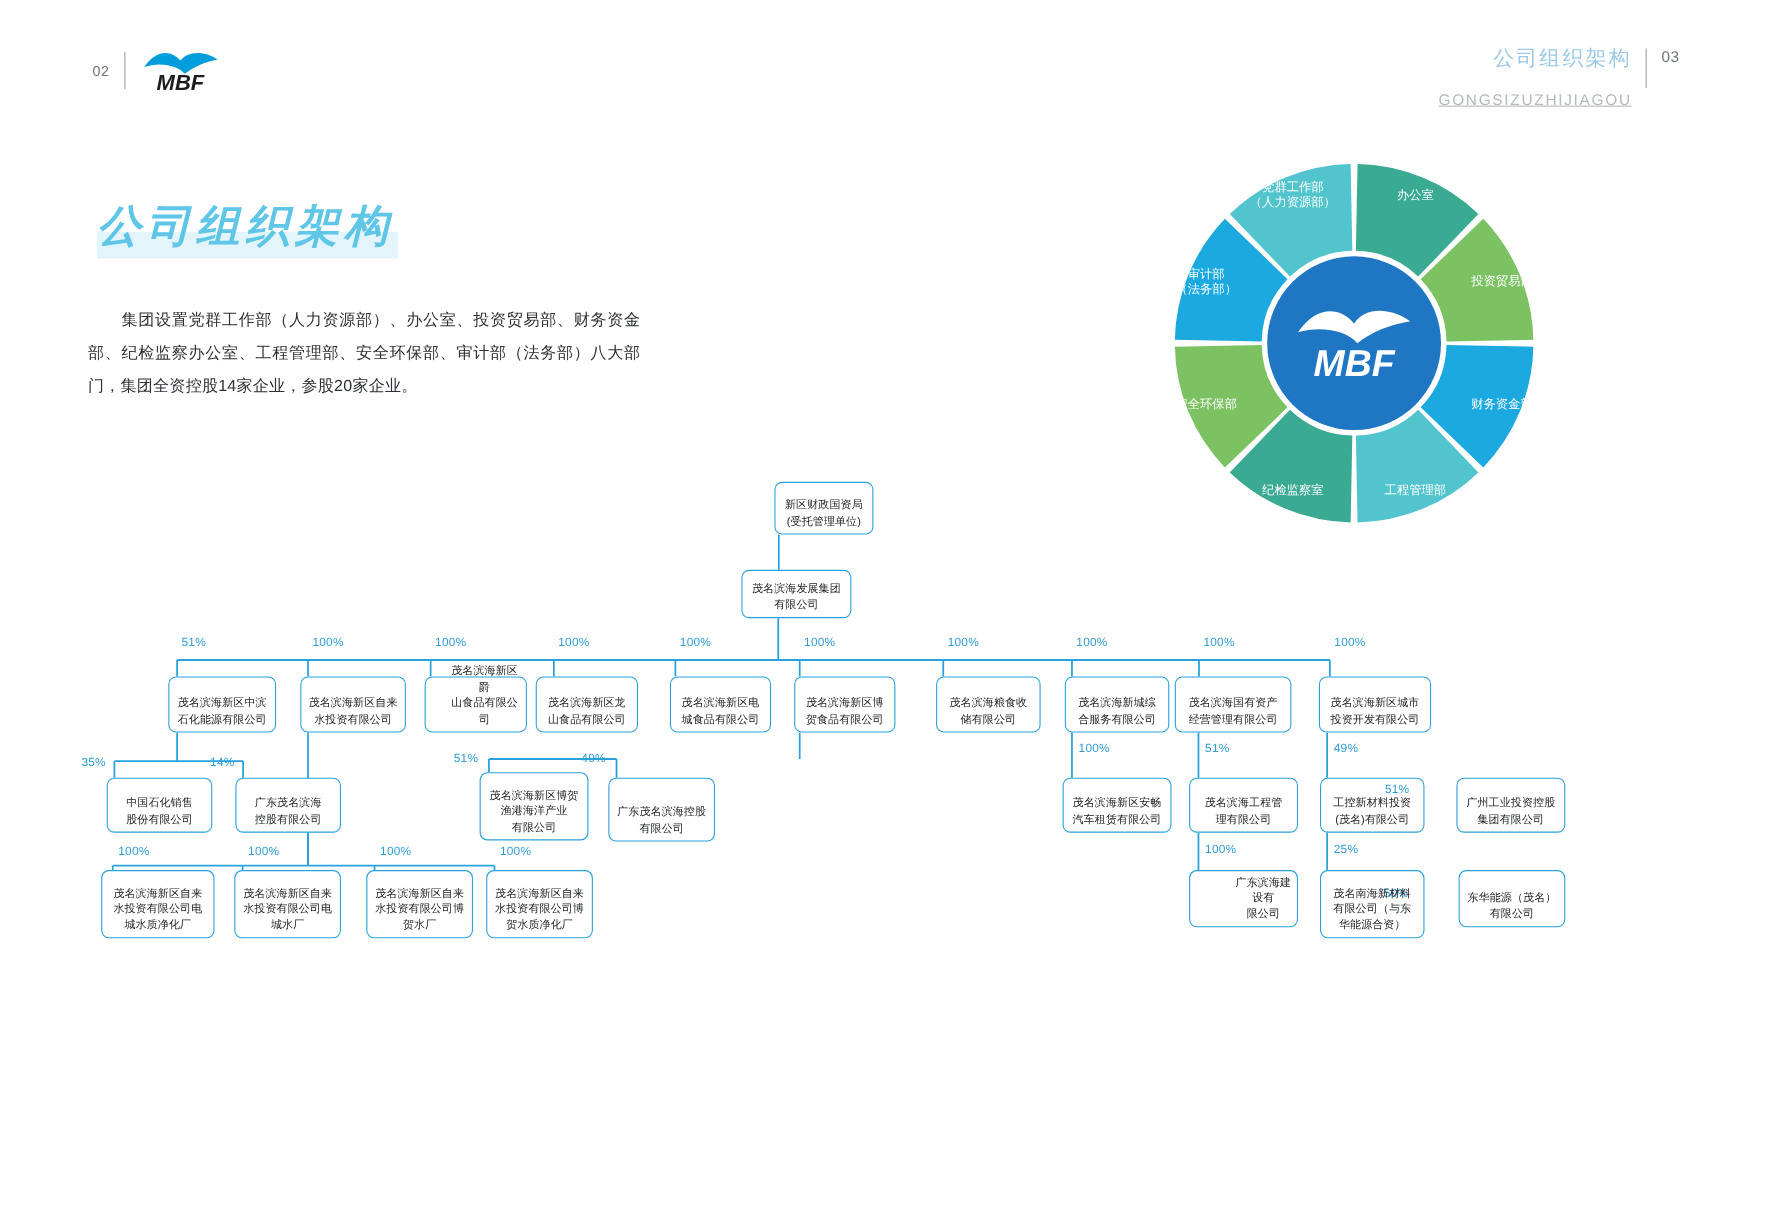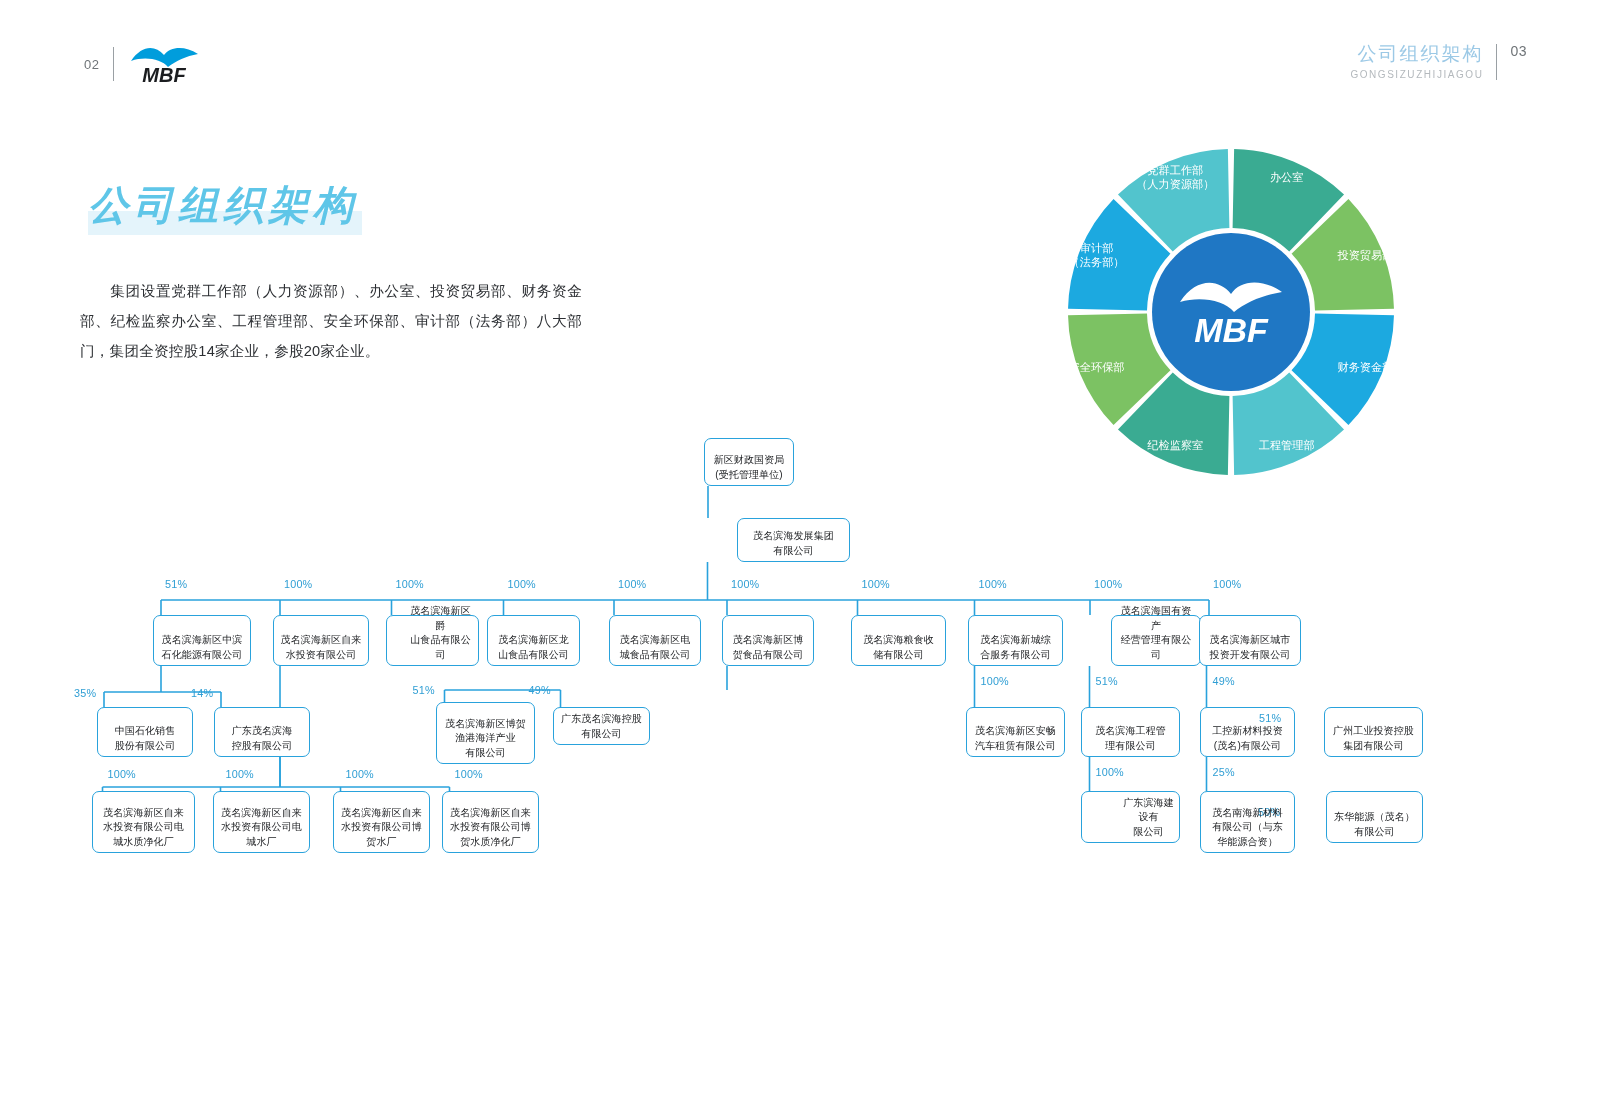--- a/index.html
+++ b/index.html
@@ -30,22 +30,23 @@
   #page-header-right {
     position: absolute; right: 84px; top: 42px;
     display: flex; align-items: flex-start; gap: 13px;
   }
   .hdr-titles { text-align: right; }
   .hdr-cn {
     font-size: 19px; color: #9cc9e6; letter-spacing: 2px;
     font-weight: 400; line-height: 1.25;
   }
   .hdr-en {
-    font-size: 10px; color: #b4b9bd; letter-spacing: 1.55px;
-    margin-top: 3px;
+    font-size: 14px; color: #b4b9bd; letter-spacing: 1.55px;
+    margin-top: 16px;
+    text-decoration: underline;
   }
   .hdr-rule { width: 1px; height: 36px; background: #9aa0a4; margin-top: 2px; }
   .folio-right { font-size: 14px; color: #6f7478; letter-spacing: .5px; margin-top: 1px; }
 
   
   #section-title {
     position: absolute; left: 88px; top: 178px;
     font-size: 40px; font-weight: 700; font-style: italic;
     color: #5fc6e8; letter-spacing: 5px;
     background: linear-gradient(to bottom, #ffffff 0%, #ffffff 58%, #e4f4fb 58%, #e4f4fb 100%);
@@ -203,21 +204,21 @@
       <line x1="102.5" y1="787" x2="449.5" y2="787" stroke="#29a2dc" stroke-width="1.6"></line>
       <line x1="102.5" y1="787" x2="102.5" y2="791" stroke="#29a2dc" stroke-width="1.6"></line>
       <line x1="220.5" y1="787" x2="220.5" y2="791" stroke="#29a2dc" stroke-width="1.6"></line>
       <line x1="340.5" y1="787" x2="340.5" y2="791" stroke="#29a2dc" stroke-width="1.6"></line>
       <line x1="449.5" y1="787" x2="449.5" y2="791" stroke="#29a2dc" stroke-width="1.6"></line>
       <line x1="280" y1="666" x2="280" y2="787" stroke="#29a2dc" stroke-width="1.6"></line>
     </svg>
 <div class="node" style="left: 663px; top: 438px; width: 90px; height: 48px;">
       <div class="node-inner">新区财政国资局<br>(受托管理单位)</div>
     </div>
-    <div class="node" style="left: 696px; top: 518px; width: 113px; height: 44px;">
+    <div class="node" style="left: 633px; top: 518px; width: 100px; height: 44px;">
       <div class="node-inner">茂名滨海发展集团<br>有限公司</div>
     </div>
     <div class="node" style="left: 112px; top: 615px; width: 98px; height: 51px;">
       <div class="node-inner">茂名滨海新区中滨<br>石化能源有限公司</div>
     </div>
     <div class="node" style="left: 232px; top: 615px; width: 96px; height: 51px;">
       <div class="node-inner">茂名滨海新区自来<br>水投资有限公司</div>
     </div>
     <div class="node" style="left: 345px; top: 615px; width: 93px; height: 51px; padding-left: 20px;">
       <div class="node-inner">茂名滨海新区爵<br>山食品有限公司</div>
@@ -230,36 +231,36 @@
     </div>
     <div class="node" style="left: 681px; top: 615px; width: 92px; height: 51px;">
       <div class="node-inner">茂名滨海新区博<br>贺食品有限公司</div>
     </div>
     <div class="node" style="left: 810px; top: 615px; width: 95px; height: 51px;">
       <div class="node-inner">茂名滨海粮食收<br>储有限公司</div>
     </div>
     <div class="node" style="left: 927px; top: 615px; width: 95px; height: 51px;">
       <div class="node-inner">茂名滨海新城综<br>合服务有限公司</div>
     </div>
-    <div class="node" style="left: 1070px; top: 615px; width: 90px; height: 51px;">
+    <div class="node" style="left: 1027px; top: 615px; width: 106px; height: 51px;">
       <div class="node-inner">茂名滨海国有资产<br>经营管理有限公司</div>
     </div>
     <div class="node" style="left: 1158px; top: 615px; width: 102px; height: 51px;">
       <div class="node-inner">茂名滨海新区城市<br>投资开发有限公司</div>
     </div>
     <div class="node" style="left: 56px; top: 707px; width: 96px; height: 50px;">
       <div class="node-inner">中国石化销售<br>股份有限公司</div>
     </div>
     <div class="node" style="left: 173px; top: 707px; width: 96px; height: 50px;">
       <div class="node-inner">广东茂名滨海<br>控股有限公司</div>
     </div>
     <div class="node" style="left: 395px; top: 702px; width: 99px; height: 62px;">
       <div class="node-inner">茂名滨海新区博贺<br>渔港海洋产业<br>有限公司</div>
     </div>
-    <div class="node" style="left: 512px; top: 707px; width: 97px; height: 38px;">
+    <div class="node" style="left: 512px; top: 707px; width: 97px; height: 58px;">
       <div class="node-inner">广东茂名滨海控股<br>有限公司</div>
     </div>
     <div class="node" style="left: 925px; top: 707px; width: 99px; height: 50px;">
       <div class="node-inner">茂名滨海新区安畅<br>汽车租赁有限公司</div>
     </div>
     <div class="node" style="left: 1040px; top: 707px; width: 99px; height: 50px;">
       <div class="node-inner">茂名滨海工程管<br>理有限公司</div>
     </div>
     <div class="node" style="left: 1159px; top: 707px; width: 95px; height: 50px;">
       <div class="node-inner">工控新材料投资<br>(茂名)有限公司</div>

